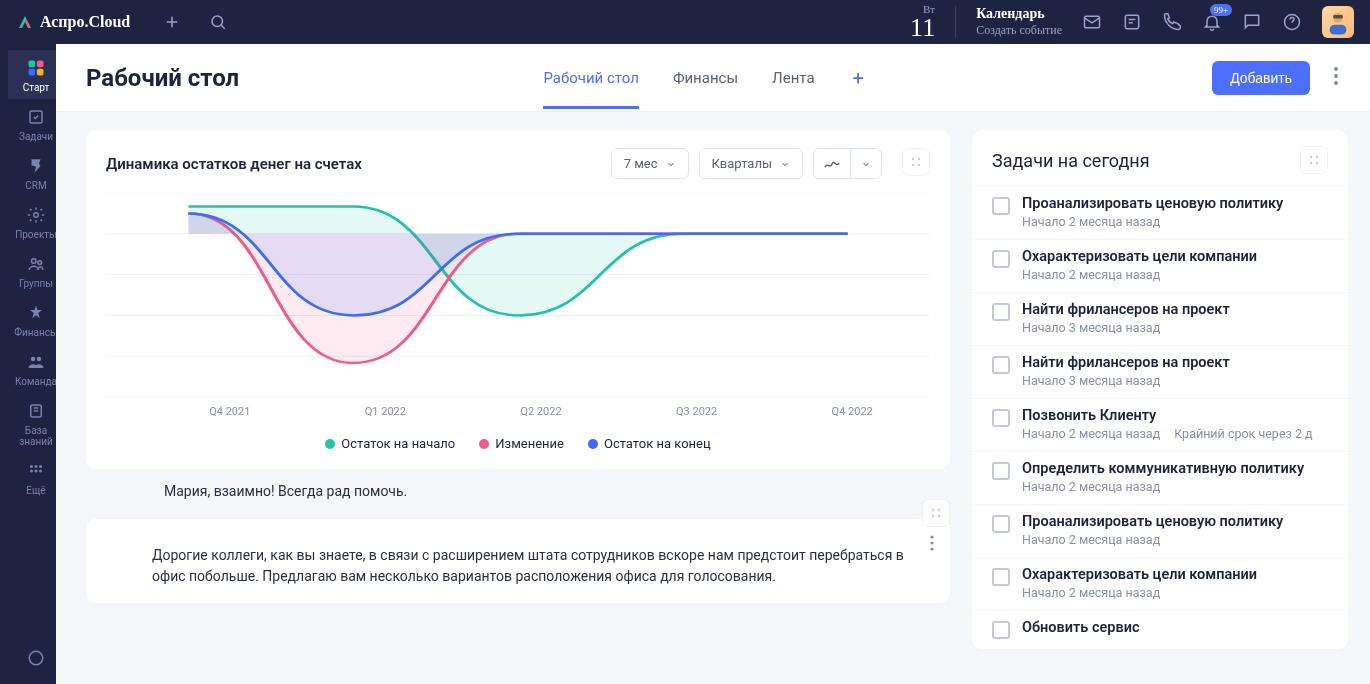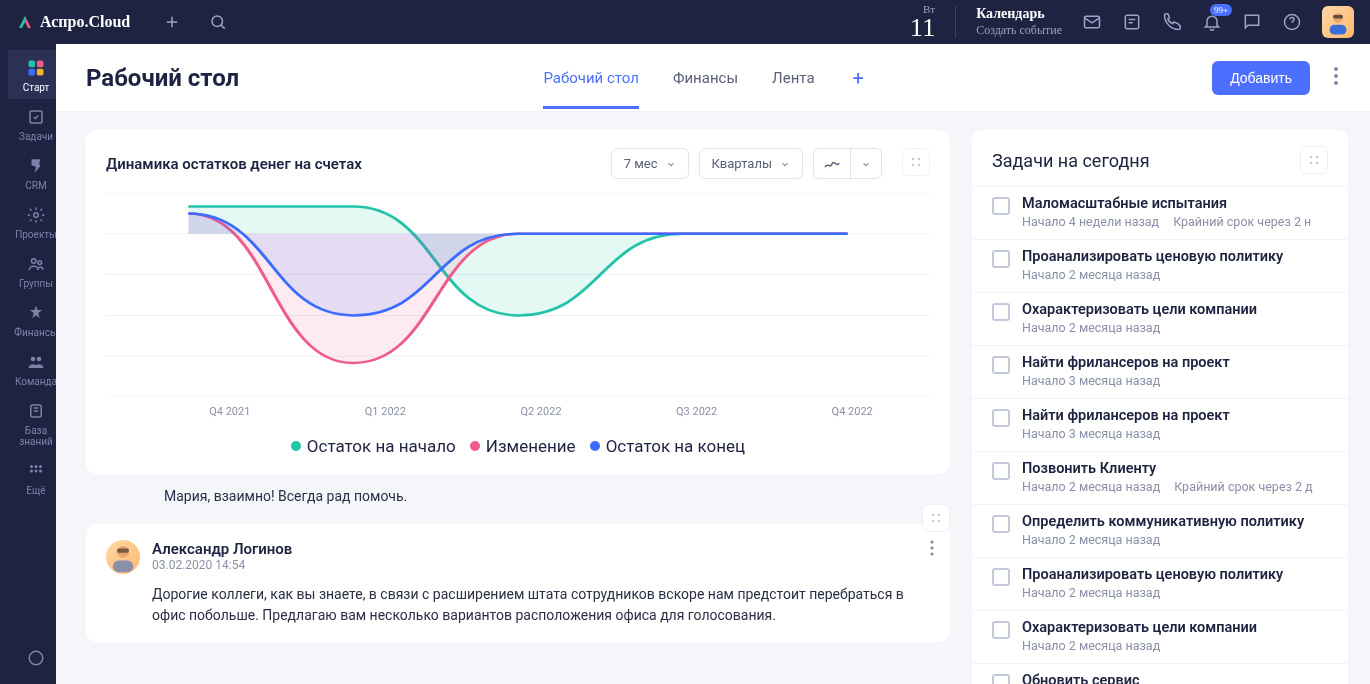--- a/index.html
+++ b/index.html
@@ -55,21 +55,21 @@
   .select-pill { border: 1px solid #dfe3ee; border-radius: 6px; padding: 7px 12px; font-size: 13px; color: #5a6178; display: flex; align-items: center; gap: 8px; cursor: pointer; background: #fff;}
   .pill-group { display: flex; border: 1px solid #dfe3ee; border-radius: 6px; overflow: hidden; }
   .pill-seg { padding: 8px 10px; display: flex; align-items: center; justify-content: center; cursor: pointer; border-right: 1px solid #dfe3ee; }
   .pill-seg:last-child { border-right: none; }
   .drag-handle { width: 28px; height: 28px; border: 1px solid #eef0f6; border-radius: 6px; display: flex; align-items: center; justify-content: center; margin-left: 10px; color: #c3c8db; cursor: grab;}
   .chart-wrap { display: flex; }
   .y-axis { width: 46px; display: flex; flex-direction: column; justify-content: space-between; height: 204px; font-size: 11px; color: #8a90a8; text-align: right; padding-right: 6px;}
   .plot { flex: 1; position: relative; height: 204px; }
   .x-axis { display: flex; margin-left: 46px; margin-top: 8px; font-size: 11px; color: #8a90a8;}
   .x-tick { flex: 1; text-align: center; }
-  .legend { display: flex; gap: 14px; justify-content: center; margin-top: 18px; font-size: 17px; color: #1d2340;}
+  .legend { display: flex; gap: 24px; justify-content: center; margin-top: 18px; font-size: 13px; color: #1d2340;}
   .legend-item { display: flex; align-items: center; gap: 6px; }
   .legend-dot { width: 10px; height: 10px; border-radius: 50%; }
 
   
   .feed-snippet { font-size: 14px; color: #2a2f45; padding: 0 0 10px 78px; }
   .feed-card { background: #fff; border-radius: 10px; padding: 16px 20px; position: relative; }
   .feed-head { display: flex; gap: 12px; }
   .feed-ava { width: 34px; height: 34px; border-radius: 50%; background: linear-gradient(135deg,#ffd8a8,#ffb870); flex-shrink: 0; display:flex;align-items:center;justify-content:center;}
   .feed-name { font-size: 15px; font-weight: 600; color: #1d2340; }
   .feed-date { font-size: 12px; color: #8a90a8; }
@@ -378,33 +378,20 @@
               <circle cx="9" cy="3" r="1.2"></circle>
               <circle cx="3" cy="9" r="1.2"></circle>
               <circle cx="9" cy="9" r="1.2"></circle>
             </svg>
           </div>
         <div class="feed-kebab"><svg width="4" height="16" viewBox="0 0 4 16" fill="currentColor">
               <circle cx="2" cy="2" r="1.6"></circle>
               <circle cx="2" cy="8" r="1.6"></circle>
               <circle cx="2" cy="14" r="1.6"></circle>
             </svg></div>
-        <div class="feed-head">
-          <div class="feed-ava">
-              <svg viewBox="0 0 40 40" width="34" height="34">
-                <circle cx="20" cy="14" r="7" fill="#e8a56a"></circle>
-                <rect x="8" y="24" width="24" height="14" rx="7" fill="#8a90a8"></rect>
-                <rect x="13" y="10" width="14" height="5" rx="2" fill="#2a2a2a" opacity="0.6"></rect>
-              </svg>
-            </div>
-          <div>
-            <div class="feed-name">Александр Логинов</div>
-            <div class="feed-date">03.02.2020 14:54</div>
-          </div>
-        </div>
         <div class="feed-body">Дорогие коллеги, как вы знаете, в связи с расширением штата сотрудников вскоре нам предстоит перебраться в офис побольше. Предлагаю вам несколько вариантов расположения офиса для голосования.</div>
       </div>
 
     </div>
 
     <div class="col-right">
       <div class="tasks-card">
         <div class="tasks-head">
           <div class="tasks-title">Задачи на сегодня</div>
           <div class="tasks-drag">
@@ -414,32 +401,20 @@
                 <circle cx="3" cy="9" r="1.2"></circle>
                 <circle cx="9" cy="9" r="1.2"></circle>
               </svg>
             </div>
         </div>
         <div class="task-list" id="tasklist">
             <div class="task-row">
               <div class="task-check"></div>
               <div class="task-body">
                 <div class="task-title">
-                  <span>Маломасштабные испытания</span>
-                </div>
-                <div class="task-meta">
-                  <span>Начало 4 недели назад</span>
-                  <span class="task-due">Крайний срок через 2 н</span>
-                </div>
-              </div>
-            </div>
-            <div class="task-row">
-              <div class="task-check"></div>
-              <div class="task-body">
-                <div class="task-title">
                   <span>Проанализировать ценовую политику</span>
                 </div>
                 <div class="task-meta">
                   <span>Начало 2 месяца назад</span>
                 </div>
               </div>
             </div>
             <div class="task-row">
               <div class="task-check"></div>
               <div class="task-body">

